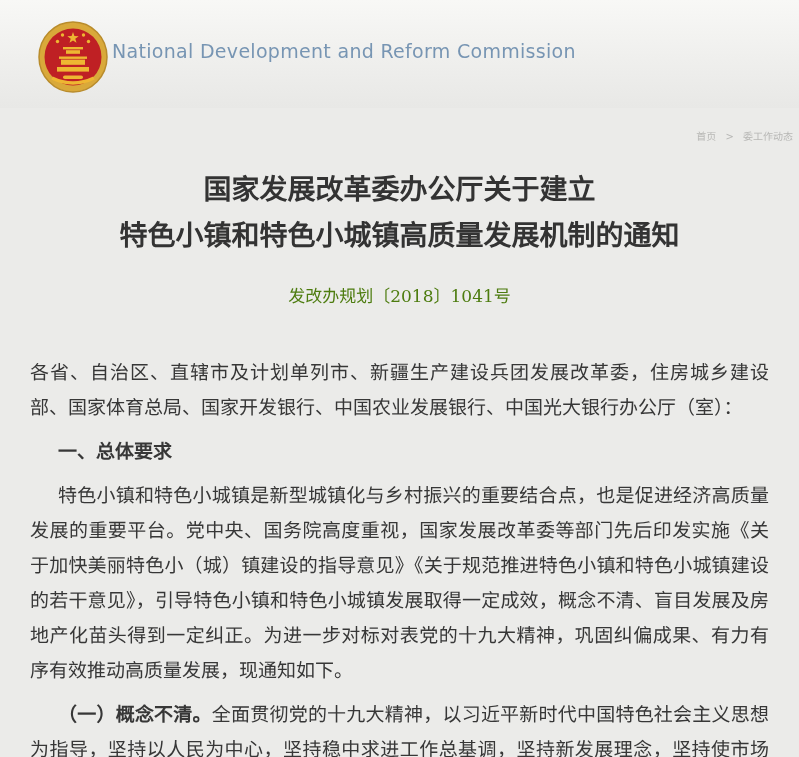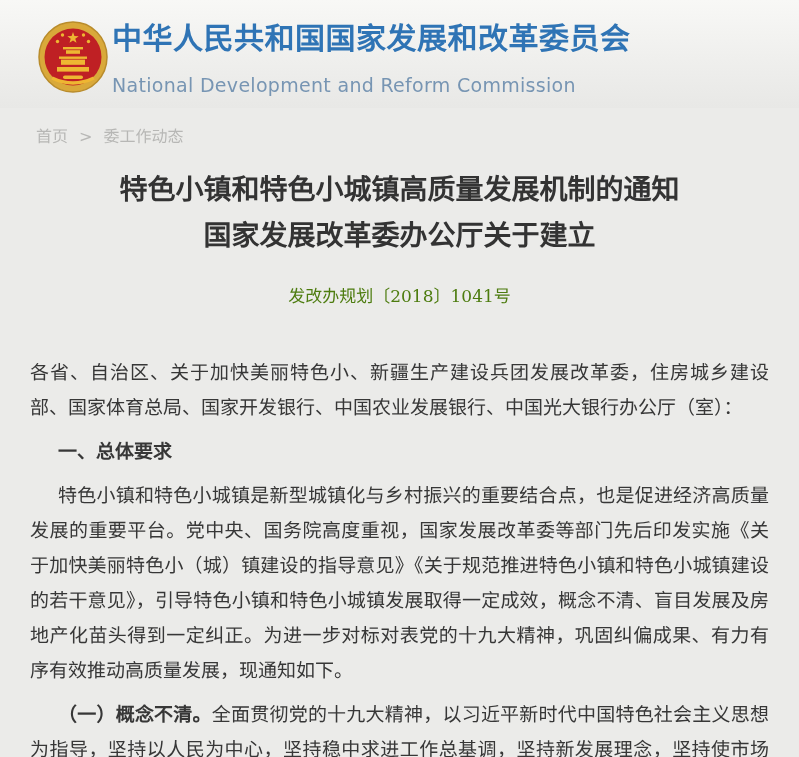--- a/index.html
+++ b/index.html
@@ -19,22 +19,22 @@
   .org-zh {
     color:#2f74b5; font-weight:bold; font-size:30px; line-height:34px;
     letter-spacing:0.5px; white-space:nowrap;
   }
   .org-en {
     color:#7795b3; font-size:19px; line-height:22px; margin-top:18px;
     letter-spacing:0.3px; white-space:nowrap;
   }
   
   .breadcrumb {
-    padding:20px 0 0 36px; font-size:16px; color:#b7b7b5;
-    height:18px; line-height:18px;
+    padding:20px 6px 0 36px; font-size:10px; color:#b7b7b5;
+    height:18px; line-height:18px;text-align:right;
   }
   .breadcrumb .crumb { color:#b7b7b5; cursor:pointer; }
   .breadcrumb .sep { margin:0 6px; color:#b7b7b5; }
   
   .article { padding:0 30px; color:#373737; }
   .doc-title {
     margin-top:21px; text-align:center;
     font-family:"DejaVu Serif","Liberation Serif",serif;
     font-weight:bold; color:#333333; font-size:28px; line-height:46px;
   }
@@ -74,36 +74,35 @@
       <rect x="29" y="30.2" width="14" height="3.6" fill="#eeb632"></rect>
       <rect x="22" y="36.5" width="28" height="2.4" fill="#eeb632"></rect>
       <rect x="24" y="39.6" width="24" height="5.2" fill="#eeb632"></rect>
       <rect x="20" y="47" width="32" height="4.6" fill="#eeb632"></rect>
 
       <rect x="26" y="55.5" width="20" height="3.6" rx="1.8" fill="#eeb632"></rect>
       <path d="M15,58 Q36,68 57,58" stroke="#eeb632" stroke-width="3.4" fill="none"></path>
     </svg>
   </div>
   <div class="titles">
-    <div class="org-zh">中华人民共和国国家发展和改革委员会</div>
     <div class="org-en">National Development and Reform Commission</div>
   </div>
 </div>
 
 <div class="breadcrumb">
   <span class="crumb">首页</span>
   <span class="sep">&gt;</span>
   <span class="crumb">委工作动态</span>
 </div>
 
 <div class="article">
   <div class="doc-title">
+    <div>国家发展改革委办公厅关于建立</div>
     <div>特色小镇和特色小城镇高质量发展机制的通知</div>
-    <div>国家发展改革委办公厅关于建立</div>
   </div>
   <div class="doc-number">发改办规划〔2018〕1041号</div>
   <div class="article-body" id="article-body">
-      <p class=""><span>各省、自治区、关于加快美丽特色小、新疆生产建设兵团发展改革委，住房城乡建设部、国家体育总局、国家开发银行、中国农业发展银行、中国光大银行办公厅（室）：</span></p>
+      <p class=""><span>各省、自治区、直辖市及计划单列市、新疆生产建设兵团发展改革委，住房城乡建设部、国家体育总局、国家开发银行、中国农业发展银行、中国光大银行办公厅（室）：</span></p>
       <p class="indent"><b class="lead">一、总体要求</b></p>
       <p class="indent"><span>特色小镇和特色小城镇是新型城镇化与乡村振兴的重要结合点，也是促进经济高质量发展的重要平台。党中央、国务院高度重视，国家发展改革委等部门先后印发实施《关于加快美丽特色小（城）镇建设的指导意见》《关于规范推进特色小镇和特色小城镇建设的若干意见》，引导特色小镇和特色小城镇发展取得一定成效，概念不清、盲目发展及房地产化苗头得到一定纠正。为进一步对标对表党的十九大精神，巩固纠偏成果、有力有序有效推动高质量发展，现通知如下。</span></p>
       <p class="indent"><b class="lead">（一）概念不清。</b><span>全面贯彻党的十九大精神，以习近平新时代中国特色社会主义思想为指导，坚持以人民为中心，坚持稳中求进工作总基调，坚持新发展理念，坚持使市场在资</span></p>
     </div>
 </div>
 
 </body></html>

